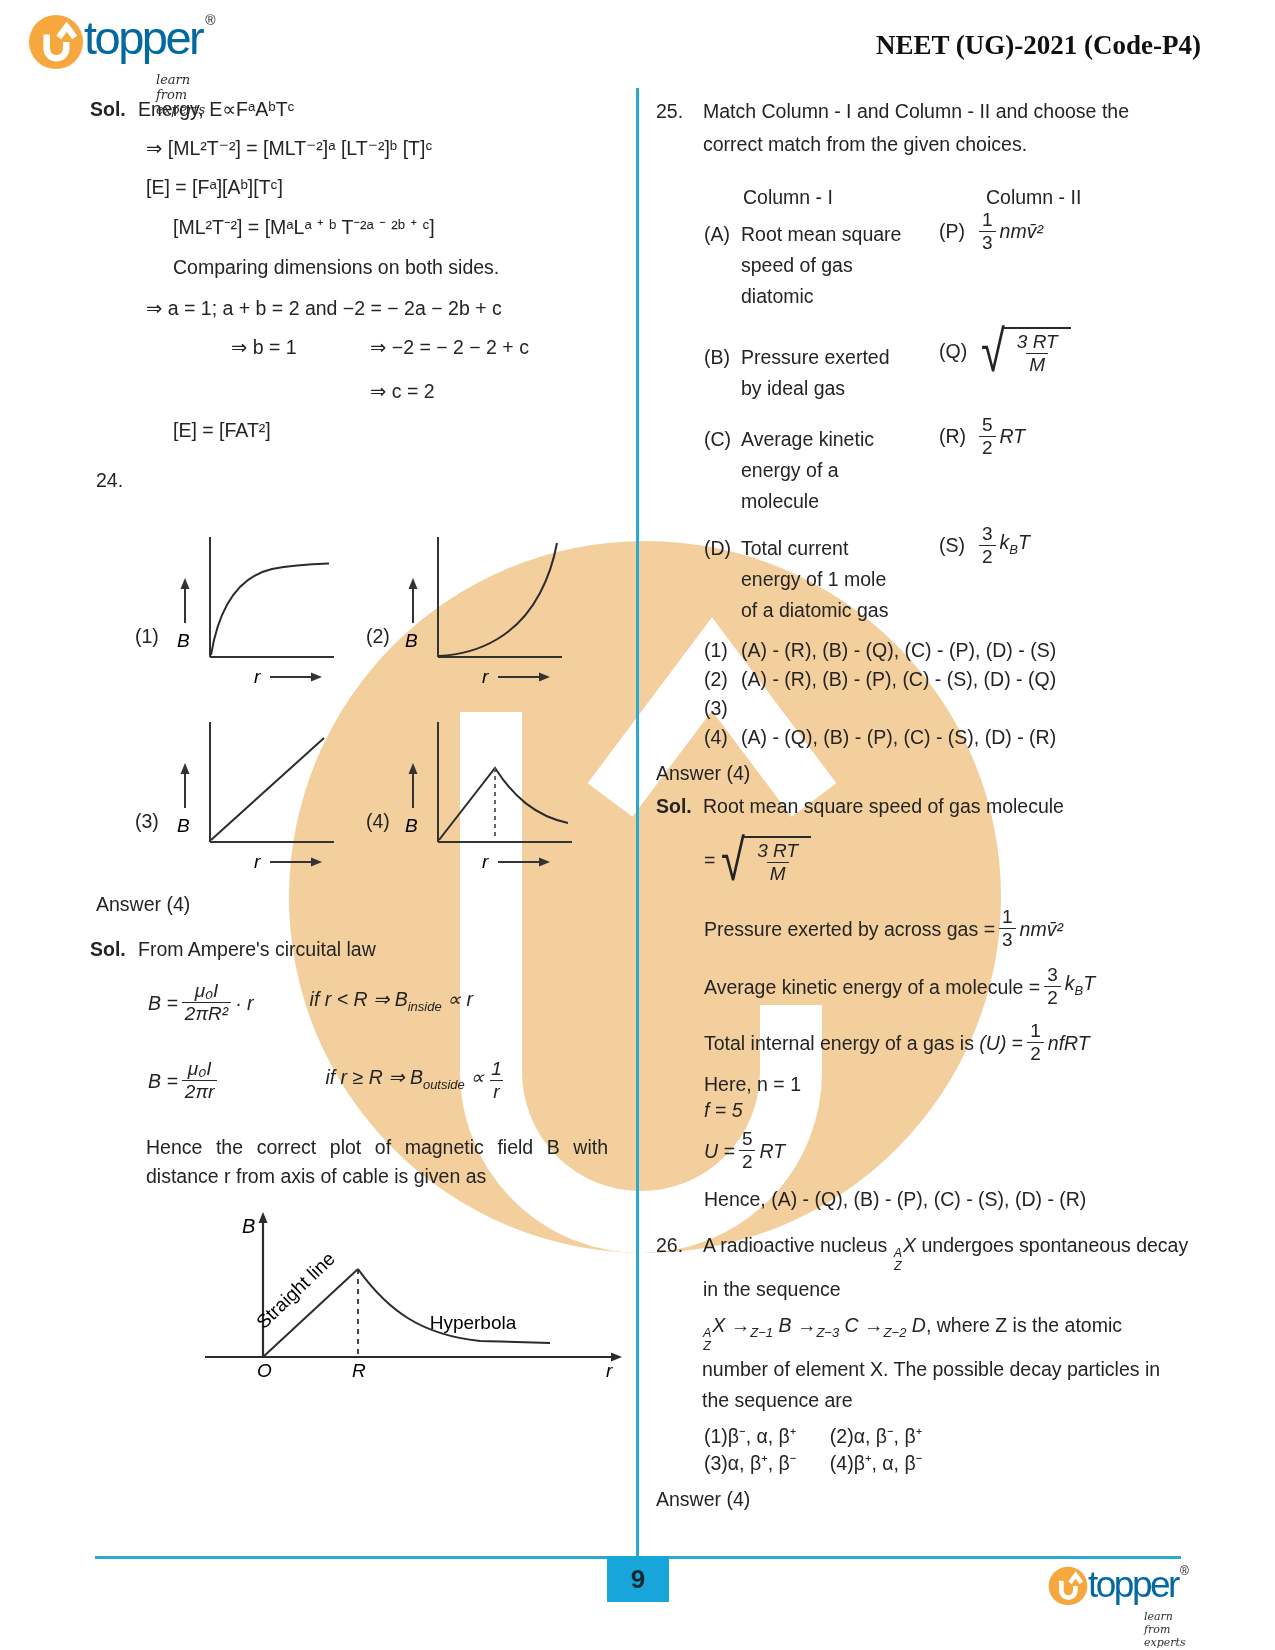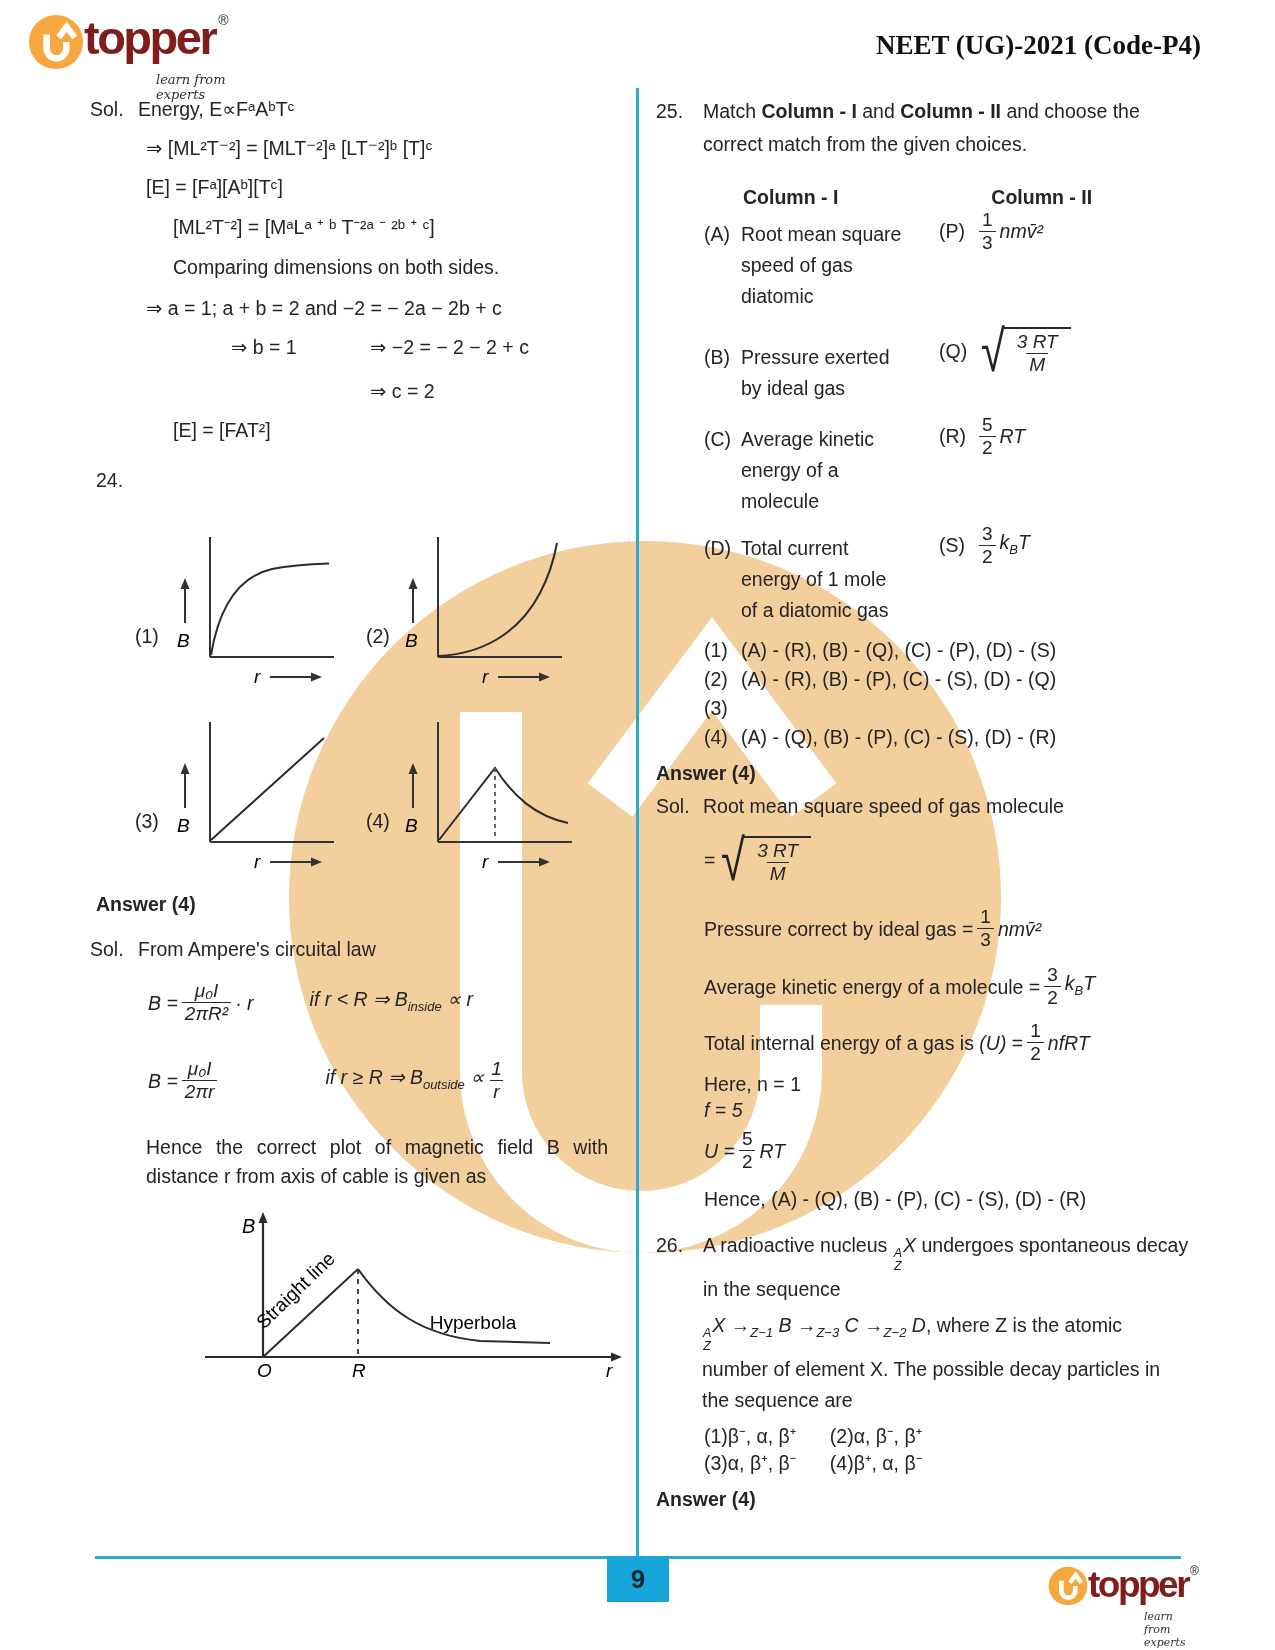--- a/index.html
+++ b/index.html
@@ -4,45 +4,45 @@
 <style>
   html,body{margin:0;padding:0;background:#e8e8e8}
   #page{position:relative;width:1275px;height:1650px;background:#fff;overflow:hidden;
         font-family:"Liberation Sans",sans-serif;color:#242424;font-size:19.5px}
   
   #wm{position:absolute;left:0;top:0;z-index:0}
   
   #hdr-title{position:absolute;top:30px;right:74px;z-index:1;font-family:"Liberation Serif",serif;
              font-weight:700;font-size:27px;color:#101010}
   .logo{position:absolute;z-index:1;display:flex;align-items:flex-start}
-  .logo .txt{font-weight:700;color:#7f1d1d;line-height:1;letter-spacing:-2.5px}
+  .logo .txt{font-weight:400;color:#0369a1;line-height:1;letter-spacing:-2.5px}
   .logo .reg{font-weight:400;color:#222}
   .logo .tag{position:absolute;font-family:"DejaVu Serif",serif;font-style:italic;color:#2e2e2e}
   #logo-tl{left:28px;top:14px}
   #logo-tl .txt{font-size:47px}
   #logo-tl .reg{font-size:14px;margin:-2px 0 0 3px}
   #logo-tl .tag{left:128px;top:58px;font-size:13px}
   #logo-br{left:1048px;top:1566px}
   #logo-br .txt{font-size:37px}
   #logo-br .reg{font-size:12px;margin:-2px 0 0 2px}
   #logo-br .tag{left:96px;top:44px;font-size:11px}
   
   #divider{position:absolute;left:636px;top:88px;width:3px;height:1468px;background:#2BA8CF;z-index:1}
   #footer-line{position:absolute;left:95px;top:1556px;width:1086px;height:3px;background:#2BA8CF;z-index:1}
   #page-badge{position:absolute;left:607px;top:1556px;width:62px;height:46px;background:#18A5DA;z-index:2;
               display:flex;align-items:center;justify-content:center;font-weight:700;font-size:26px;color:#132730}
   
   #leftcol{position:absolute;left:88px;top:95px;width:518px;z-index:1}
   #rightcol{position:absolute;left:655px;top:95px;width:534px;z-index:1}
   
-  .b{font-weight:700}
+  .b{font-weight:400}
   .it{font-style:italic}
   .jst{text-align:justify}
   .solrow{display:flex;line-height:28px}
-  .sollbl{font-weight:400;flex:none;width:48px;padding-left:2px}
+  .sollbl{font-weight:700;flex:none;width:48px;padding-left:2px}
   .qrow{display:flex}
   .qnum{flex:none;width:49px;padding-left:8px}
   .qnum2{flex:none;width:47px;padding-left:1px}
   sub{font-size:13px}
   .mt4{margin-top:4px}.mt6{margin-top:6px}.mt8{margin-top:8px}.mt10{margin-top:10px}
   .mt12{margin-top:12px}.mt14{margin-top:14px}.mt16{margin-top:16px}.mt18{margin-top:18px}
   .mt20{margin-top:20px}.mt22{margin-top:22px}.mt24{margin-top:24px}.mt26{margin-top:26px}.mt30{margin-top:30px}
   .ml49{margin-left:49px}.ml58{margin-left:58px}.ml85{margin-left:85px}
   
   .fr{display:inline-flex;flex-direction:column;align-items:center;vertical-align:middle;
@@ -333,21 +333,21 @@
       <span class="sq">
           <span class="rad">√</span>
           <span class="inn"><span class="fr">
               <span class="n it">3 RT</span>
               <span class="d it">M</span>
             </span></span>
         </span>
     </div>
 
     <div class="frow mt14 ml49" style="height:48px">
-      <span>Pressure correct by ideal gas</span>&nbsp;<span>=</span>
+      <span>Pressure exerted by across gas</span>&nbsp;<span>=</span>
       <span class="fr">
           <span class="n">1</span>
           <span class="d">3</span>
         </span>
       <span class="it">nmv̄²</span>
     </div>
 
     <div class="frow mt10 ml49" style="height:48px">
       <span>Average kinetic energy of a molecule</span>&nbsp;<span>=</span>
       <span class="fr">

